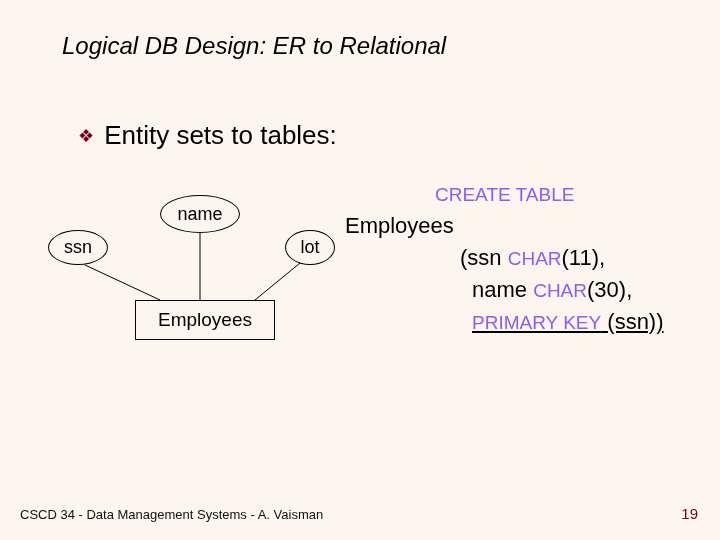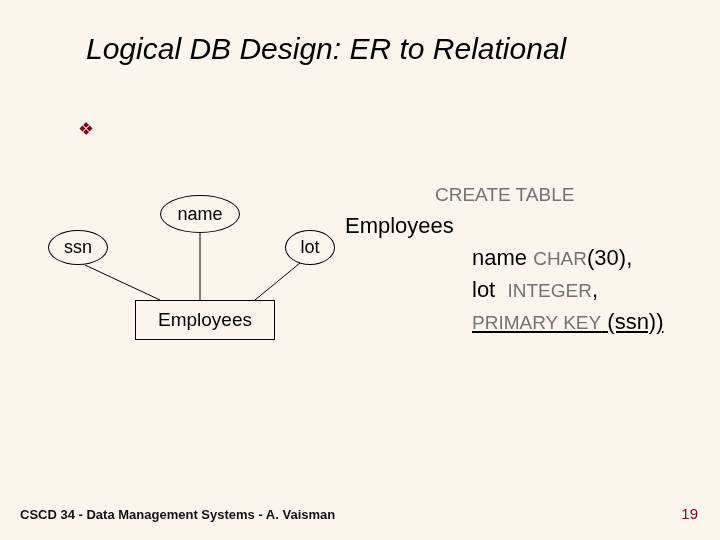--- a/index.html
+++ b/index.html
@@ -5,23 +5,23 @@
   * { box-sizing: border-box; margin: 0; padding: 0; }
   html, body { width: 720px; height: 540px; }
   body {
     background: #fdf6ee;
     font-family: Arial, Helvetica, sans-serif;
     position: relative;
     overflow: hidden;
   }
   .title {
     position: absolute;
-    left: 86px;
+    left: 62px;
     top: 32px;
-    font-size: 30px;
+    font-size: 24px;
     font-style: italic;
     color: #000;
     font-family: Arial, sans-serif;
   }
   .bullet-row {
     position: absolute;
     left: 78px;
     top: 120px;
     display: flex;
     align-items: center;
@@ -76,46 +76,46 @@
   }
   
   .sql {
     position: absolute;
     left: 345px;
     top: 178px;
     font-size: 22px;
     line-height: 1.45;
     color: #000;
   }
-  .kw { color: #737373; font-family: Arial, sans-serif; }
+  .kw { color: #8b5cf6; font-family: Arial, sans-serif; }
   .sm { font-size: 19px; }
   .footer {
     position: absolute;
     left: 20px;
     bottom: 18px;
     font-size: 13px;
     color: #111;
-    font-weight: bold;
   }
   .pagenum {
     position: absolute;
     right: 22px;
     bottom: 18px;
     font-size: 15px;
     color: #7a0019;
     margin-left: 36px;
   }
 </style>
 </head>
 <body>
 
 <div class="title">Logical DB Design: ER to Relational</div>
 
 <div class="bullet-row">
   <span class="bullet-icon">❖</span>
+  <span class="bullet-text">Entity sets to tables:</span>
 </div>
 
 <div class="diagram">
   <svg>
     <line x1="45" y1="85" x2="120" y2="120" stroke="#000" stroke-width="1"></line>
     <line x1="160" y1="53" x2="160" y2="120" stroke="#000" stroke-width="1"></line>
     <line x1="260" y1="83" x2="215" y2="120" stroke="#000" stroke-width="1"></line>
   </svg>
   <div class="attr attr-ssn">ssn</div>
   <div class="attr attr-name">name</div>
@@ -123,27 +123,27 @@
   <div class="entity">Employees</div>
 </div>
 
 <div class="sql">
   <div style="padding-left:90px;">
     <span class="kw sm">CREATE TABLE</span>
   </div>
   <div>
     <span>Employees</span>
   </div>
+  <div style="padding-left:115px;">
+    <span>(</span><span>ssn</span>
+    <span class="kw sm">CHAR</span><span>(11),</span>
+  </div>
   <div style="padding-left:127px;">
     <span>name</span>
     <span class="kw sm">CHAR</span><span>(30),</span>
-  </div>
-  <div style="padding-left:127px;">
-    <span>lot</span>&nbsp;
-    <span class="kw sm">INTEGER</span><span>,</span>
   </div>
   <div style="padding-left:127px;text-decoration:underline;">
     <span class="kw sm">PRIMARY KEY</span><span> (ssn))</span>
   </div>
 </div>
 
 <div class="footer">CSCD 34 - Data Management Systems - A. Vaisman</div>
 <div class="pagenum">19</div>
 
 </body></html>

